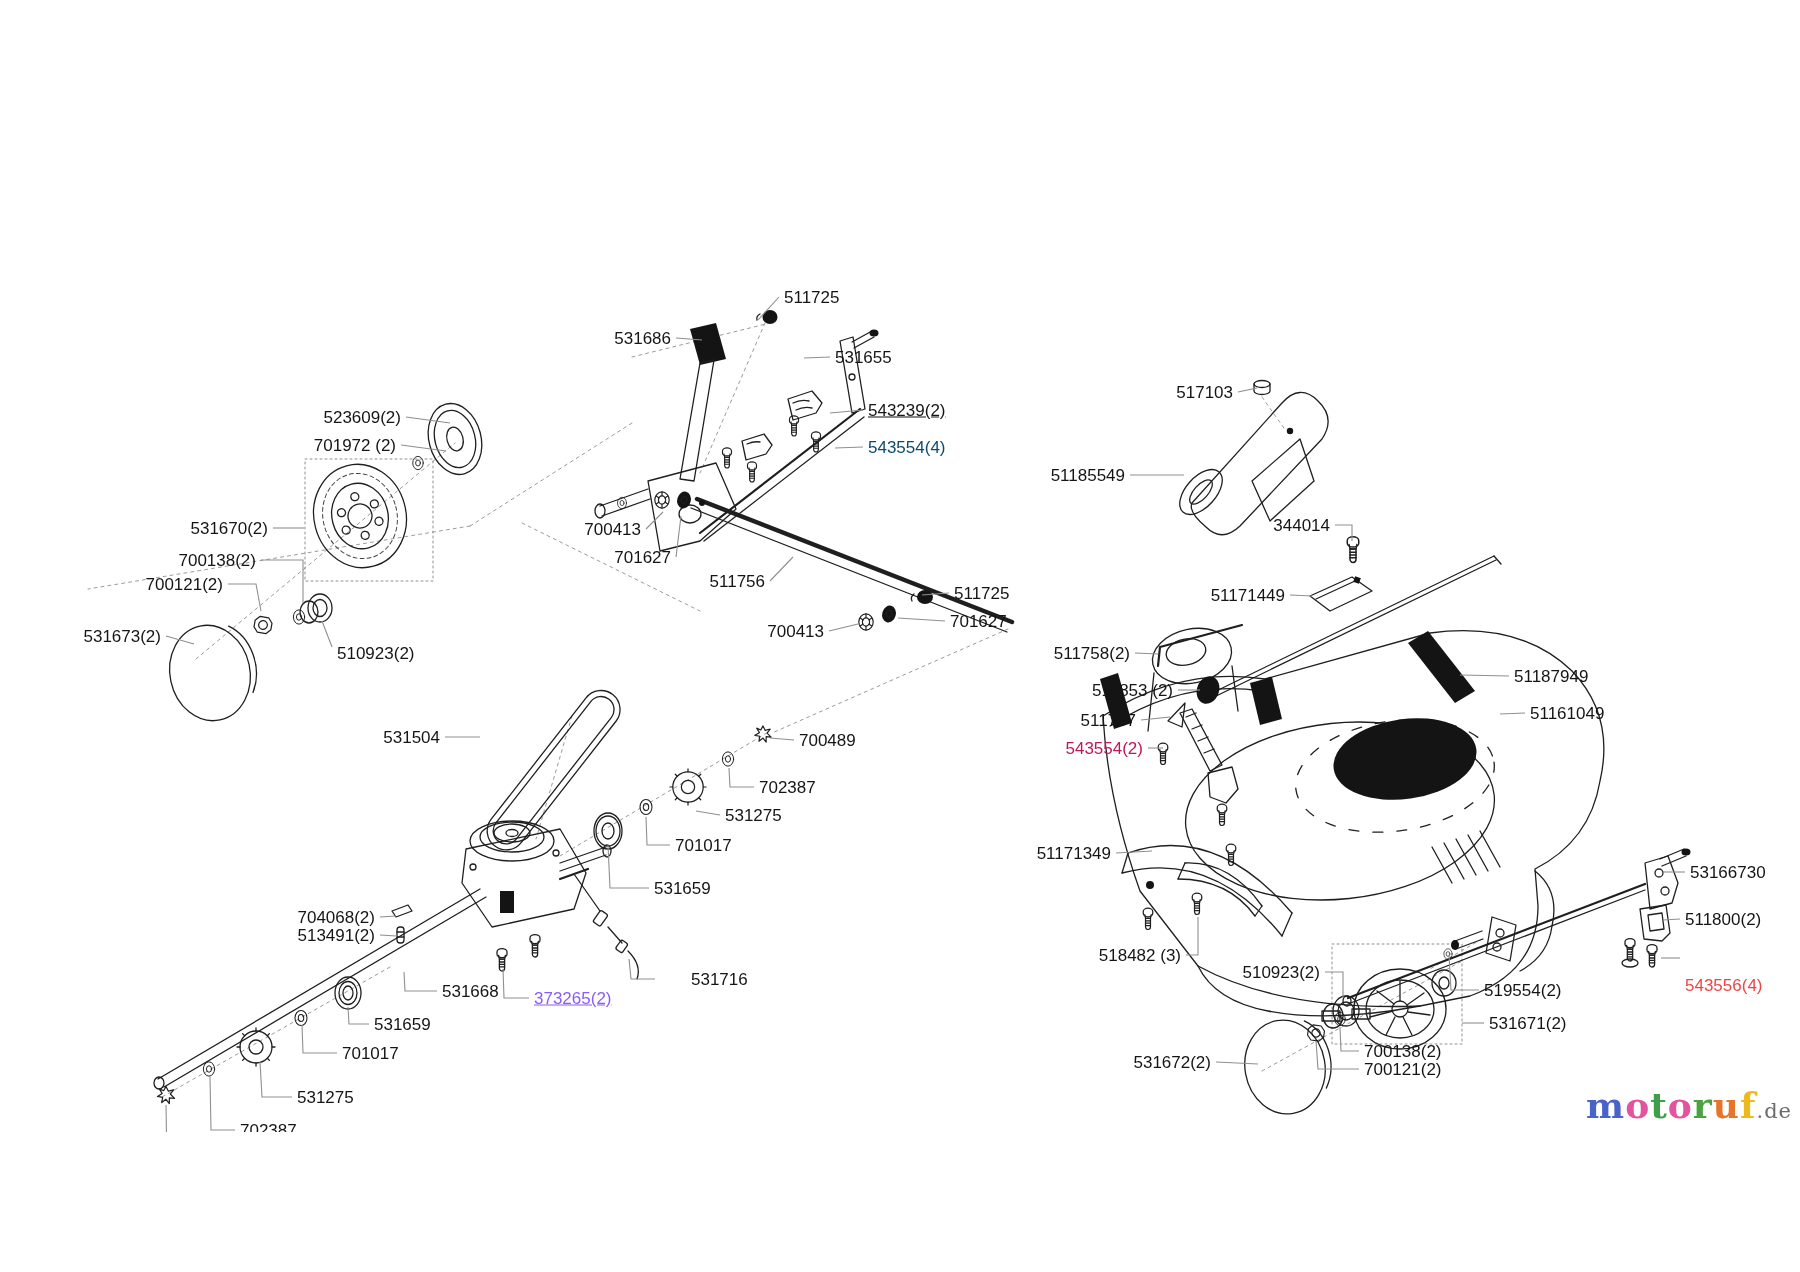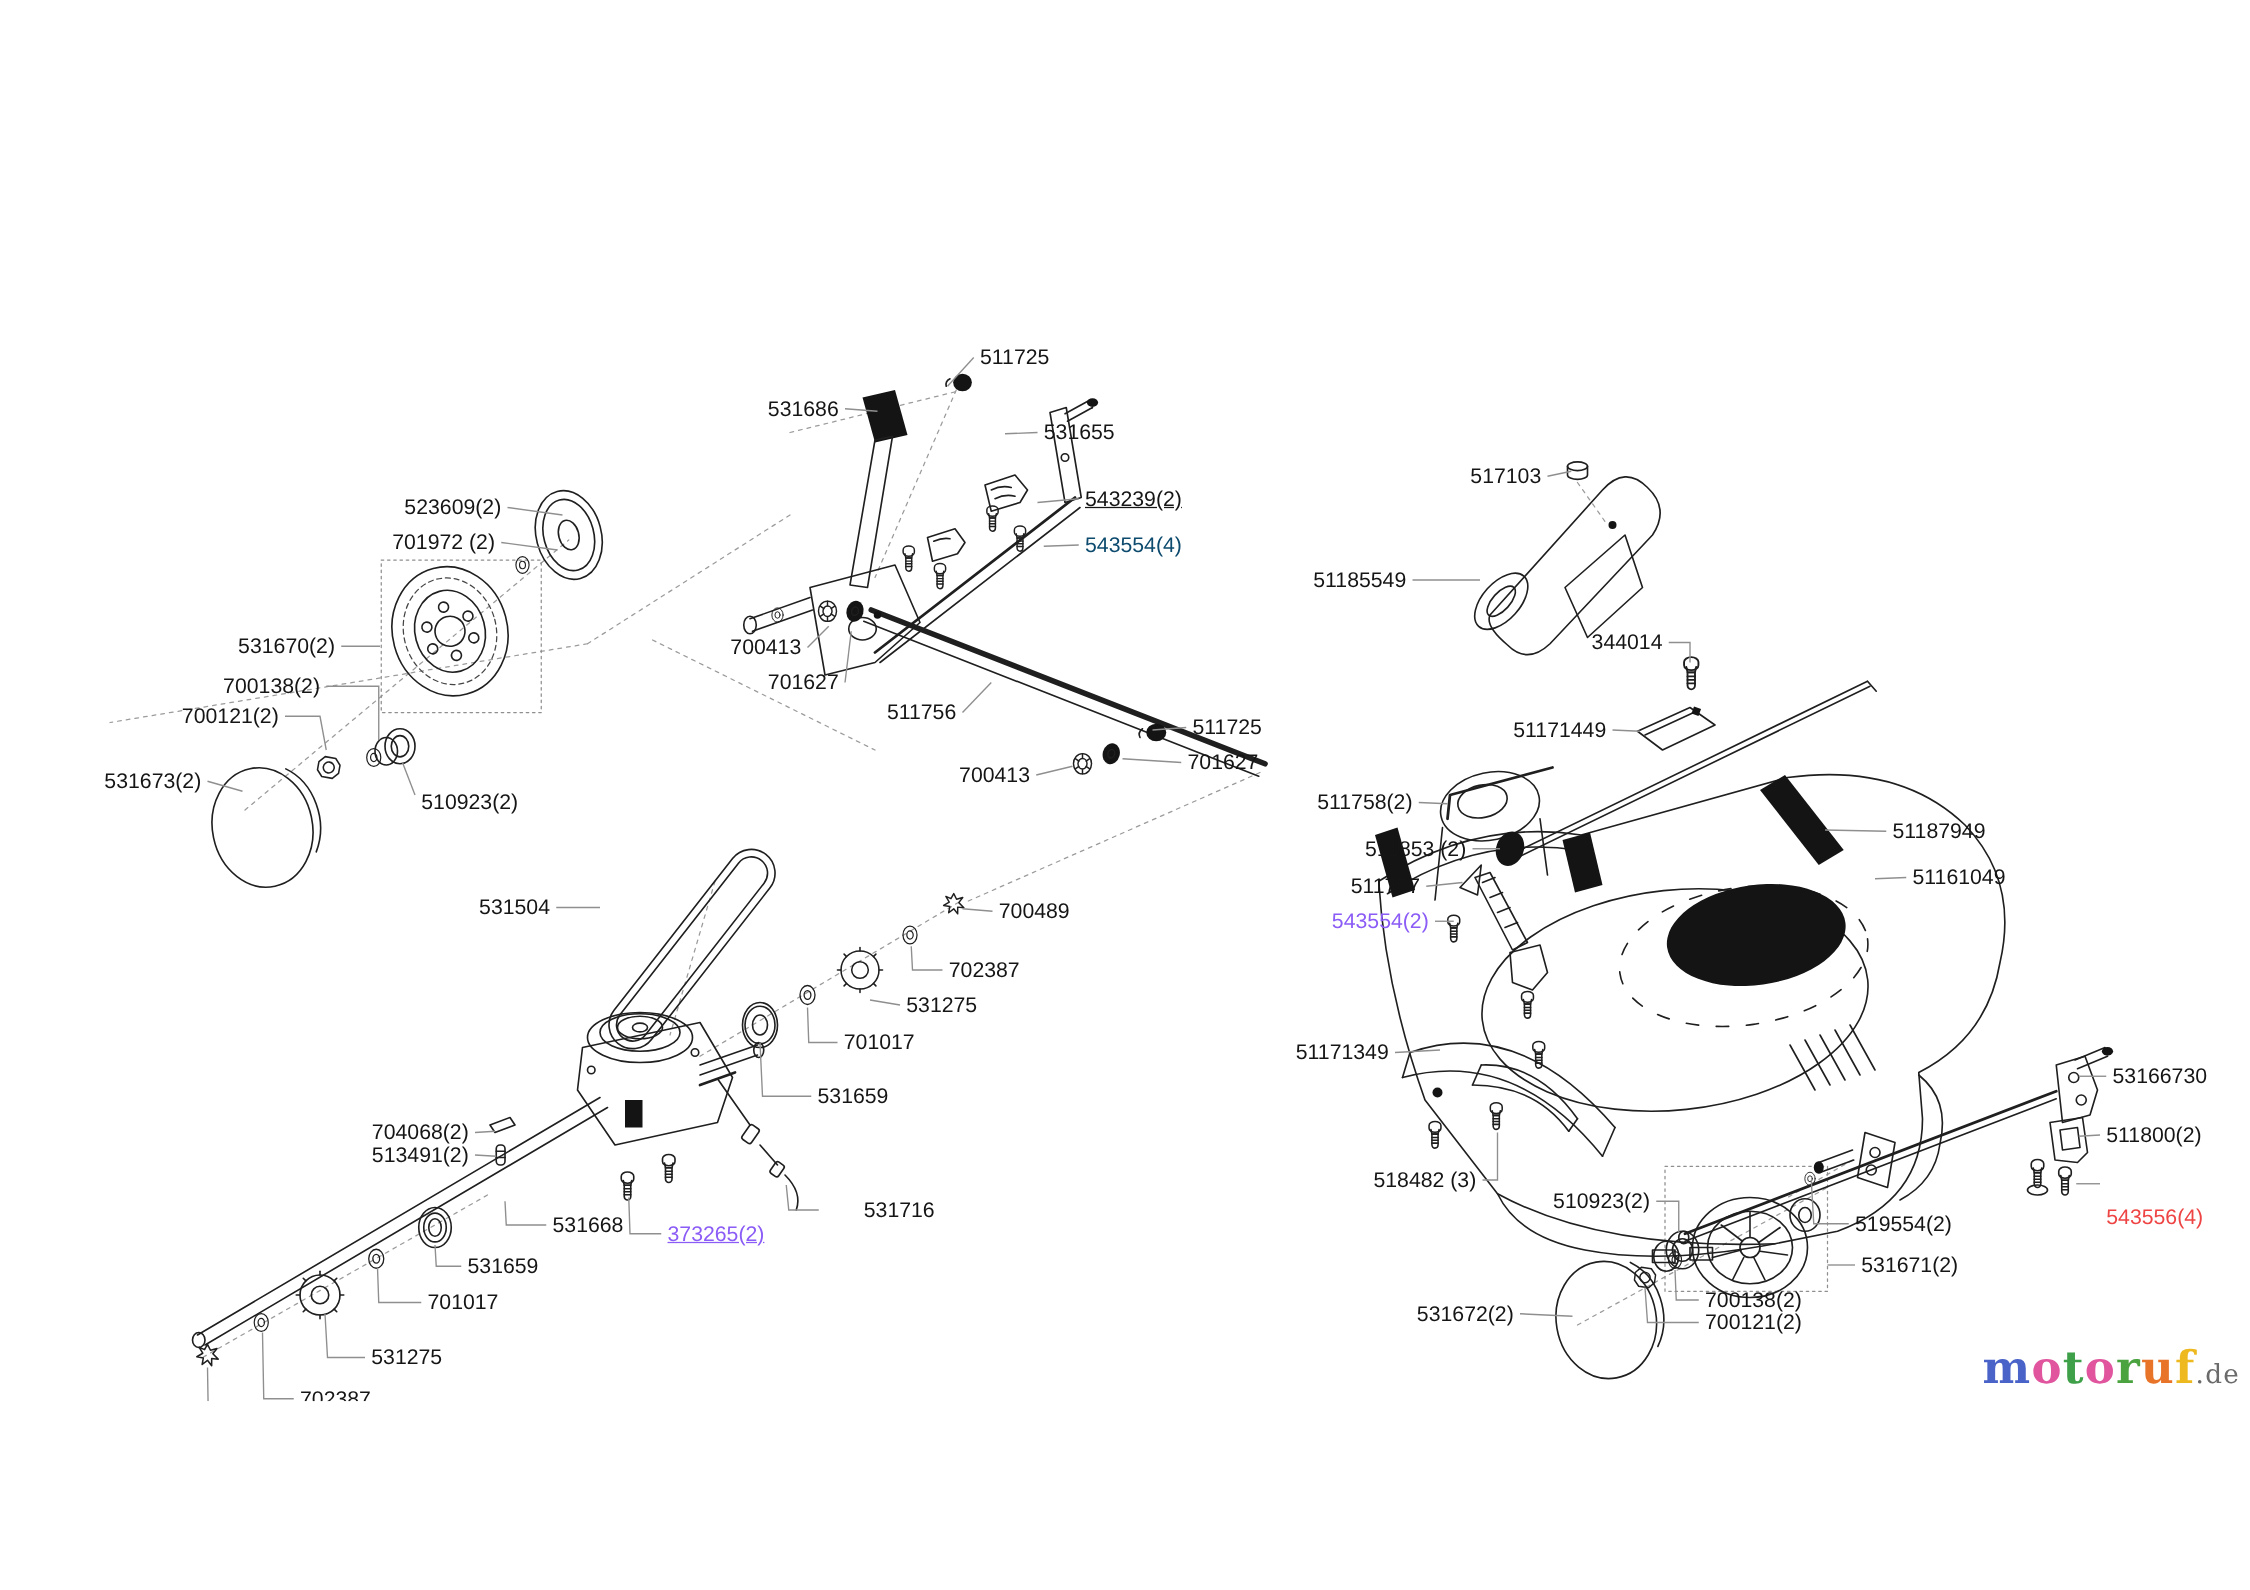--- a/index.html
+++ b/index.html
@@ -1,17 +1,17 @@
 <!DOCTYPE html>
 <html><head>
 <meta charset="utf-8">
 <style>
   html,body{margin:0;padding:0;background:#ffffff;}
   #stage{position:relative;width:1800px;height:1121px;background:#ffffff;overflow:hidden;
-         font-family:"Liberation Sans",sans-serif;}
+         font-family:"Liberation Sans",sans-serif;margin-top:11px;}
   svg.layer{position:absolute;left:0;top:0;width:1800px;height:1272px;}
   
   .art path,.art ellipse,.art circle,.art line,.art polyline,.art polygon,.art rect{
       stroke:#1f1f1f;stroke-width:1.3;fill:none;stroke-linecap:round;stroke-linejoin:round;}
   .art .f{fill:#141414;stroke:none;}
   .art .thick{stroke-width:4.5;}
   .art .mid{stroke-width:2.2;}
   .art .dash{stroke:#9b9b9b;stroke-width:1;stroke-dasharray:3 4;fill:none;}
   .art .dashbox{stroke:#8f8f8f;stroke-width:1;stroke-dasharray:2 3;fill:none;}
   .art .tread{stroke:#444;stroke-width:1;stroke-dasharray:4 3;}
@@ -438,21 +438,21 @@
       <div class="plabel side-r" style="left: 292px; top: 1086px; color: rgb(21, 21, 21);">531275</div>
       <div class="plabel side-r" style="left: 235px; top: 1119px; color: rgb(21, 21, 21);">702387</div>
       <div class="plabel side-r" style="left: 184px; top: 1154px; color: rgb(21, 21, 21);">700489</div>
       <div class="plabel side-l" style="left: 1238px; top: 381px; color: rgb(21, 21, 21);">517103</div>
       <div class="plabel side-l" style="left: 1130px; top: 464px; color: rgb(21, 21, 21);">51185549</div>
       <div class="plabel side-l" style="left: 1335px; top: 514px; color: rgb(21, 21, 21);">344014</div>
       <div class="plabel side-l" style="left: 1290px; top: 584px; color: rgb(21, 21, 21);">51171449</div>
       <div class="plabel side-l" style="left: 1135px; top: 642px; color: rgb(21, 21, 21);">511758(2)</div>
       <div class="plabel side-l" style="left: 1178px; top: 679px; color: rgb(21, 21, 21);">511853 (2)</div>
       <div class="plabel side-l" style="left: 1141px; top: 709px; color: rgb(21, 21, 21);">511757</div>
-      <div class="plabel side-l" style="left: 1148px; top: 737px; color: #8b5cf6;">543554(2)</div>
+      <div class="plabel side-l" style="left: 1148px; top: 737px; color: #be185d;">543554(2)</div>
       <div class="plabel side-r" style="left: 1509px; top: 665px; color: rgb(21, 21, 21);">51187949</div>
       <div class="plabel side-r" style="left: 1525px; top: 702px; color: rgb(21, 21, 21);">51161049</div>
       <div class="plabel side-l" style="left: 1116px; top: 842px; color: rgb(21, 21, 21);">51171349</div>
       <div class="plabel side-l" style="left: 1186px; top: 944px; color: rgb(21, 21, 21);">518482 (3)</div>
       <div class="plabel side-l" style="left: 1325px; top: 961px; color: rgb(21, 21, 21);">510923(2)</div>
       <div class="plabel side-r" style="left: 1479px; top: 979px; color: rgb(21, 21, 21);">519554(2)</div>
       <div class="plabel side-r" style="left: 1484px; top: 1012px; color: rgb(21, 21, 21);">531671(2)</div>
       <div class="plabel side-l" style="left: 1216px; top: 1051px; color: rgb(21, 21, 21);">531672(2)</div>
       <div class="plabel side-r" style="left: 1359px; top: 1040px; color: rgb(21, 21, 21);">700138(2)</div>
       <div class="plabel side-r" style="left: 1359px; top: 1058px; color: rgb(21, 21, 21);">700121(2)</div>

